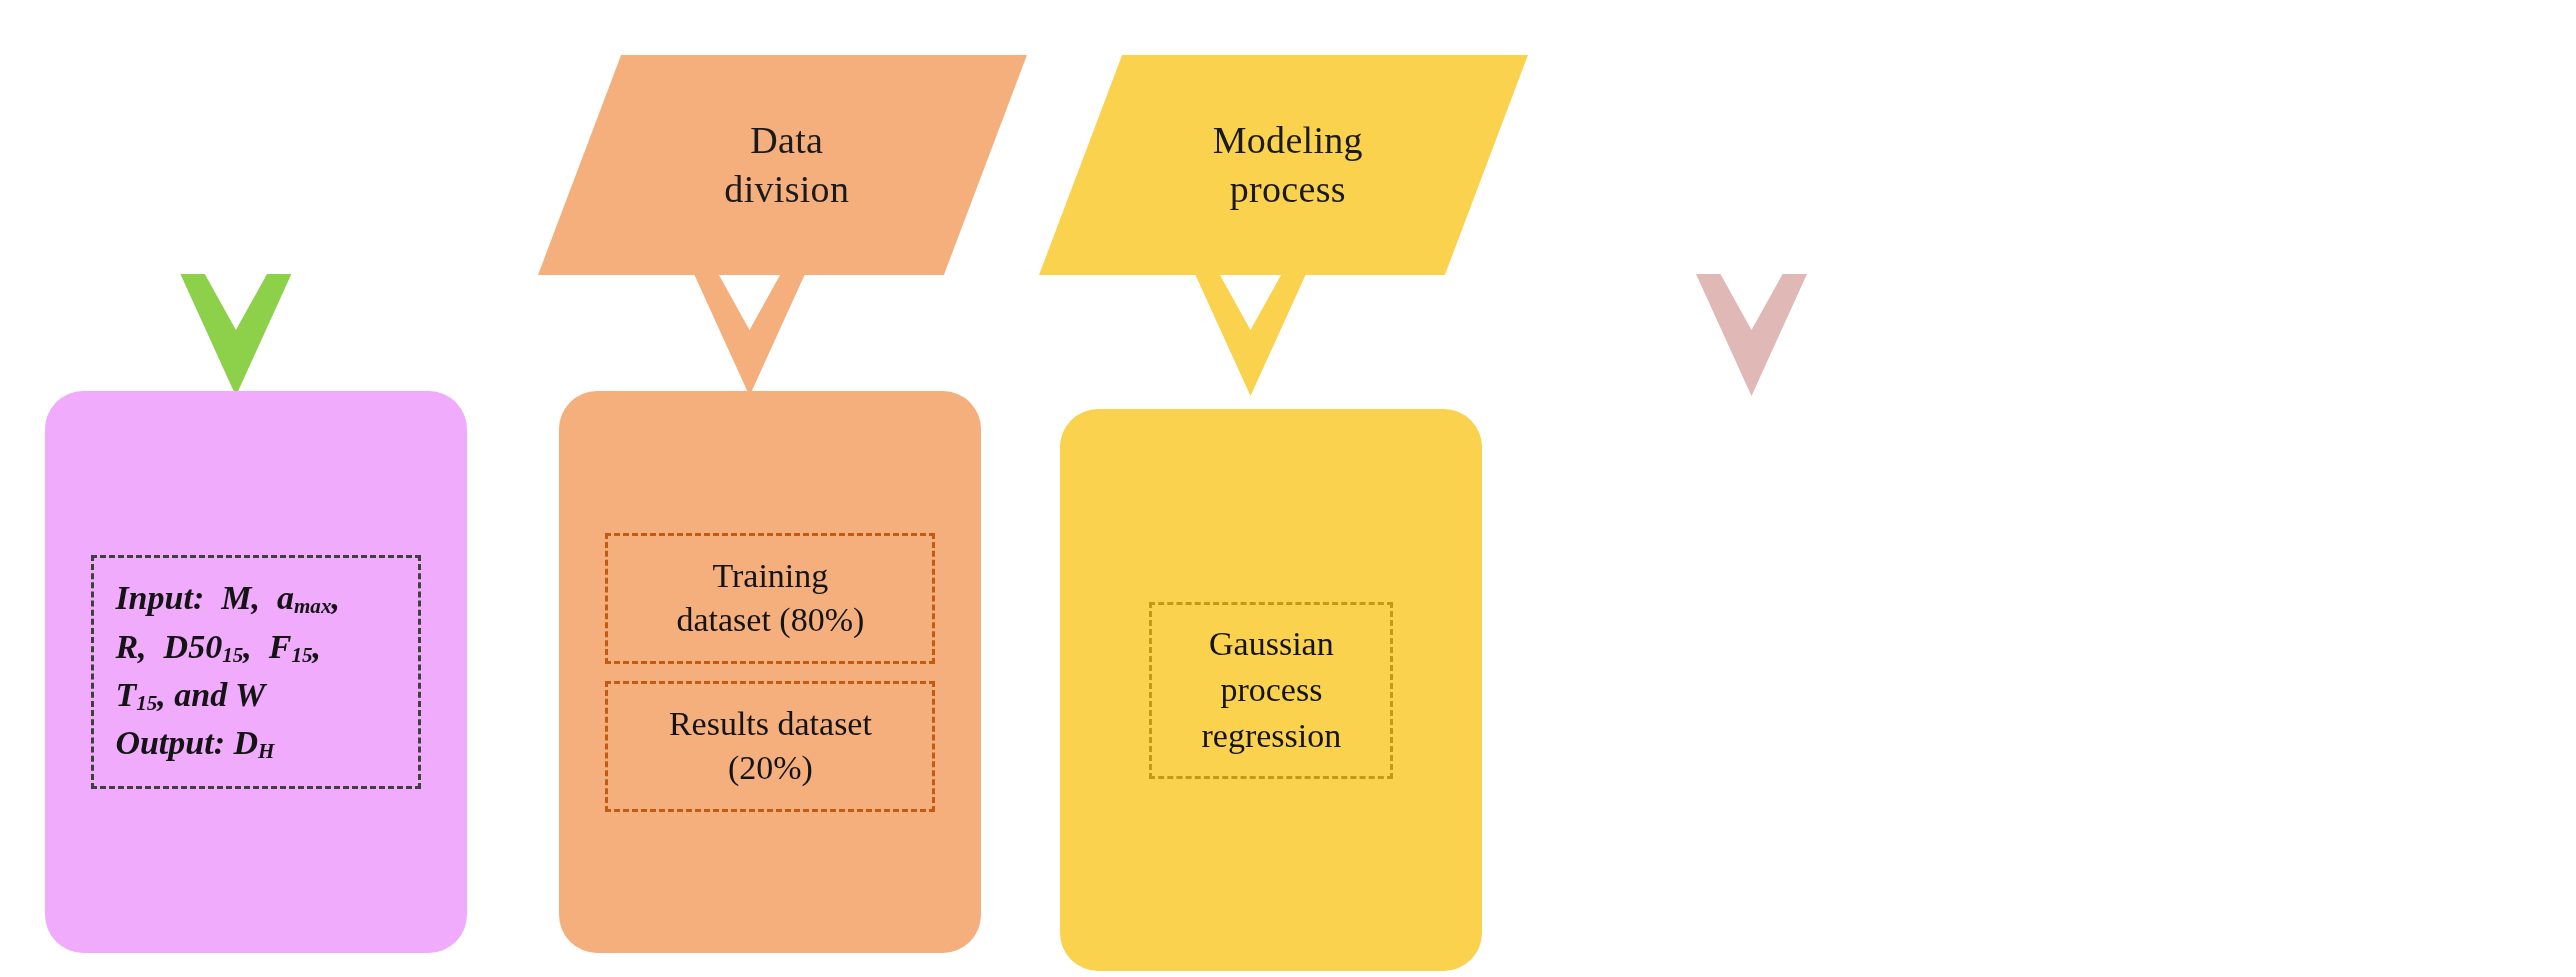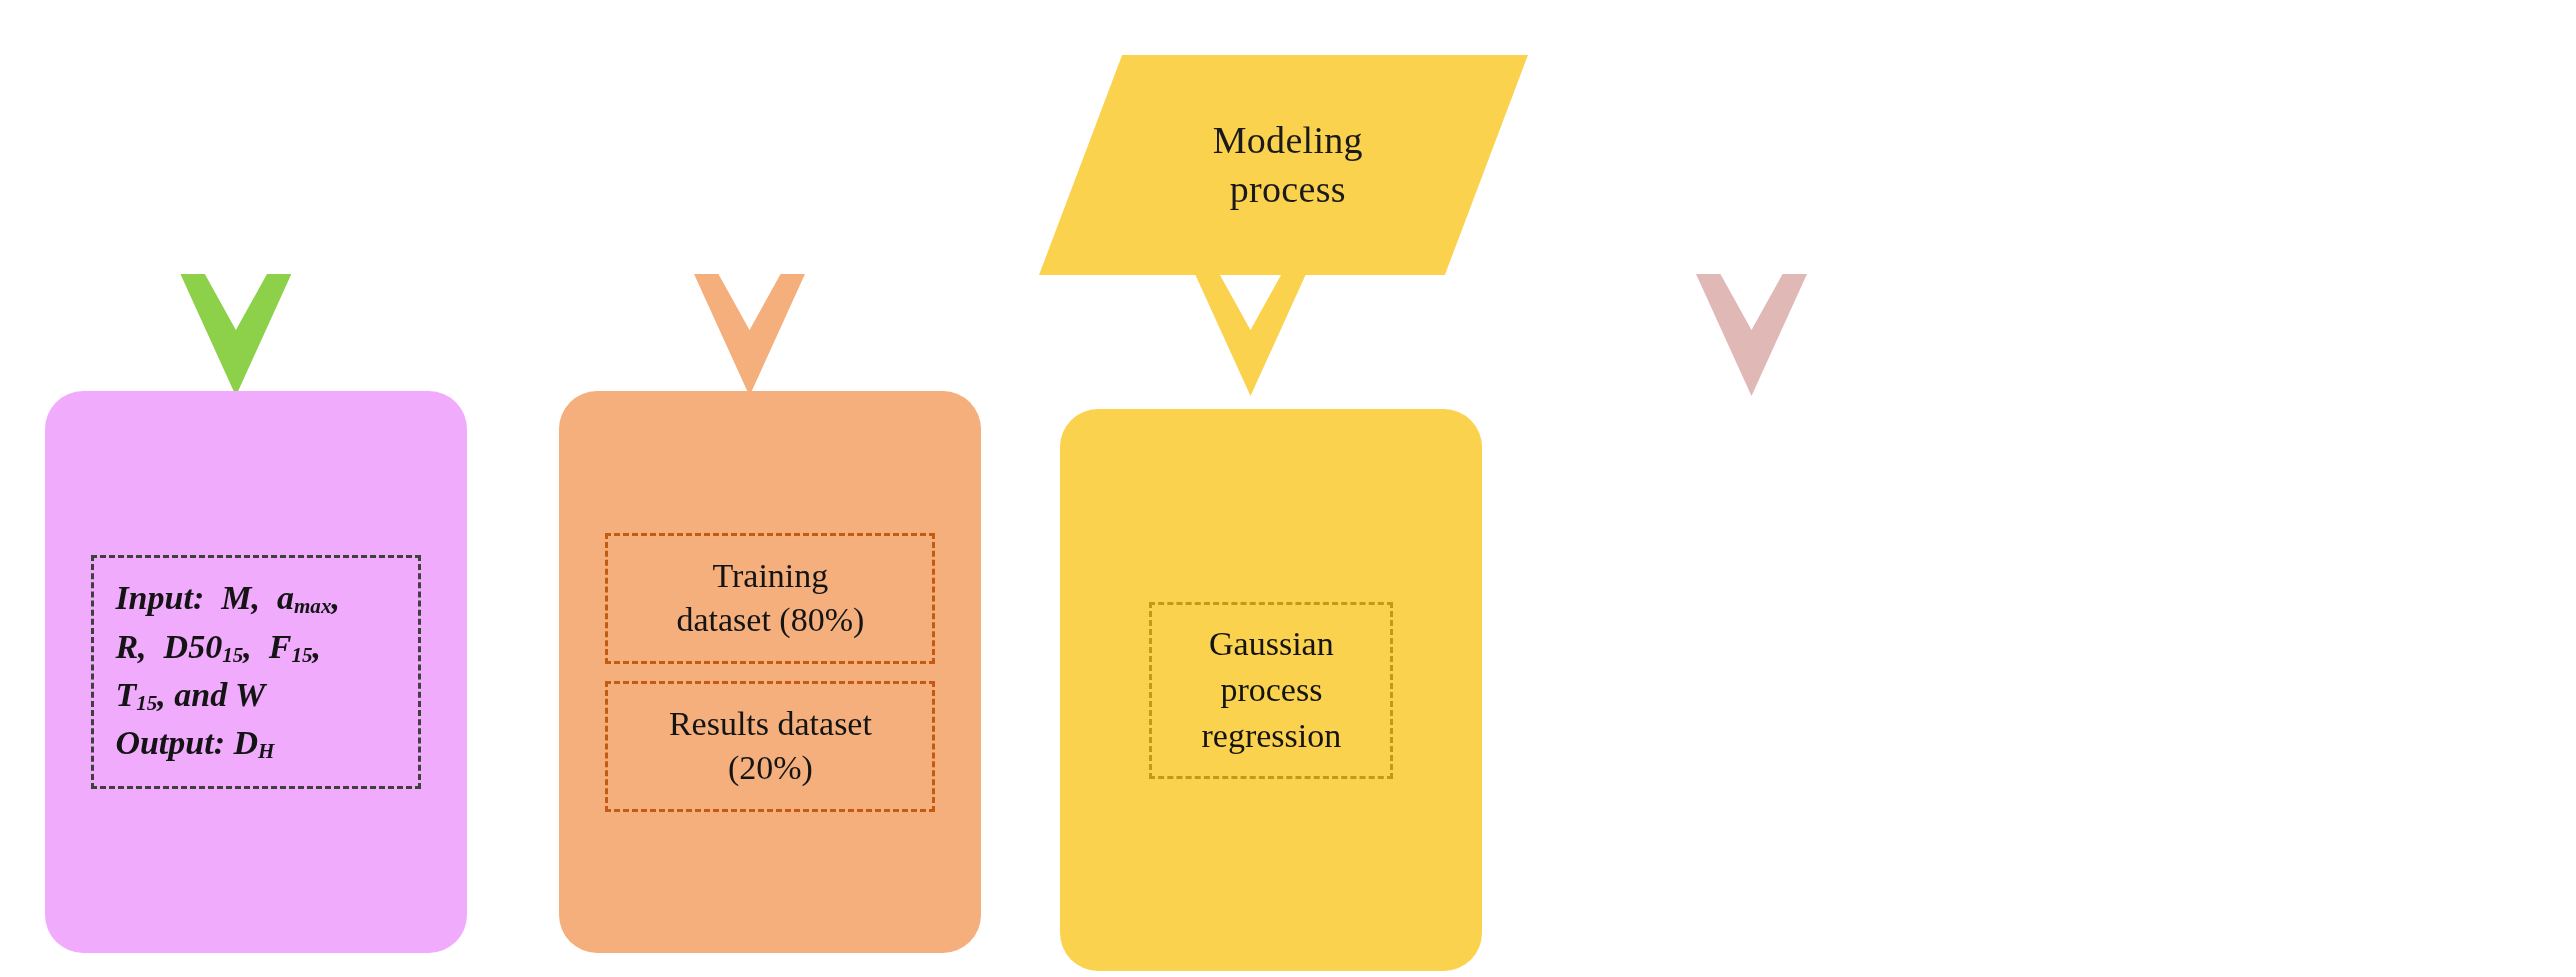--- a/index.html
+++ b/index.html
@@ -153,20 +153,29 @@
           <span>T</span><sub class="small">15</sub><span>, and W</span>
         </div>
         <div class="c1-line">
           <span>Output: D</span><sub class="small">H</sub>
         </div>
       </div>
     </div>
   </div>
 
   <div class="col" style="left:538px;width:489px;">
+    <div class="para-wrap">
+      <div class="para" style="background:#F4AF7D;"></div>
+      <div class="para-label">
+        <div>
+          <div>Data</div>
+          <div>division</div>
+        </div>
+      </div>
+    </div>
     <div class="arrow" style="background:#F4AF7D;left:156px;margin-left:0;"></div>
     <div class="body-box" style="left:21.4px;width:422px;background:#F4AF7D;">
       <div class="dashed c2-dashed">
         <div>Training</div>
         <div>dataset (80%)</div>
       </div>
       <div class="c2-gap"></div>
       <div class="dashed c2-dashed">
         <div>Results dataset</div>
         <div>(20%)</div>

